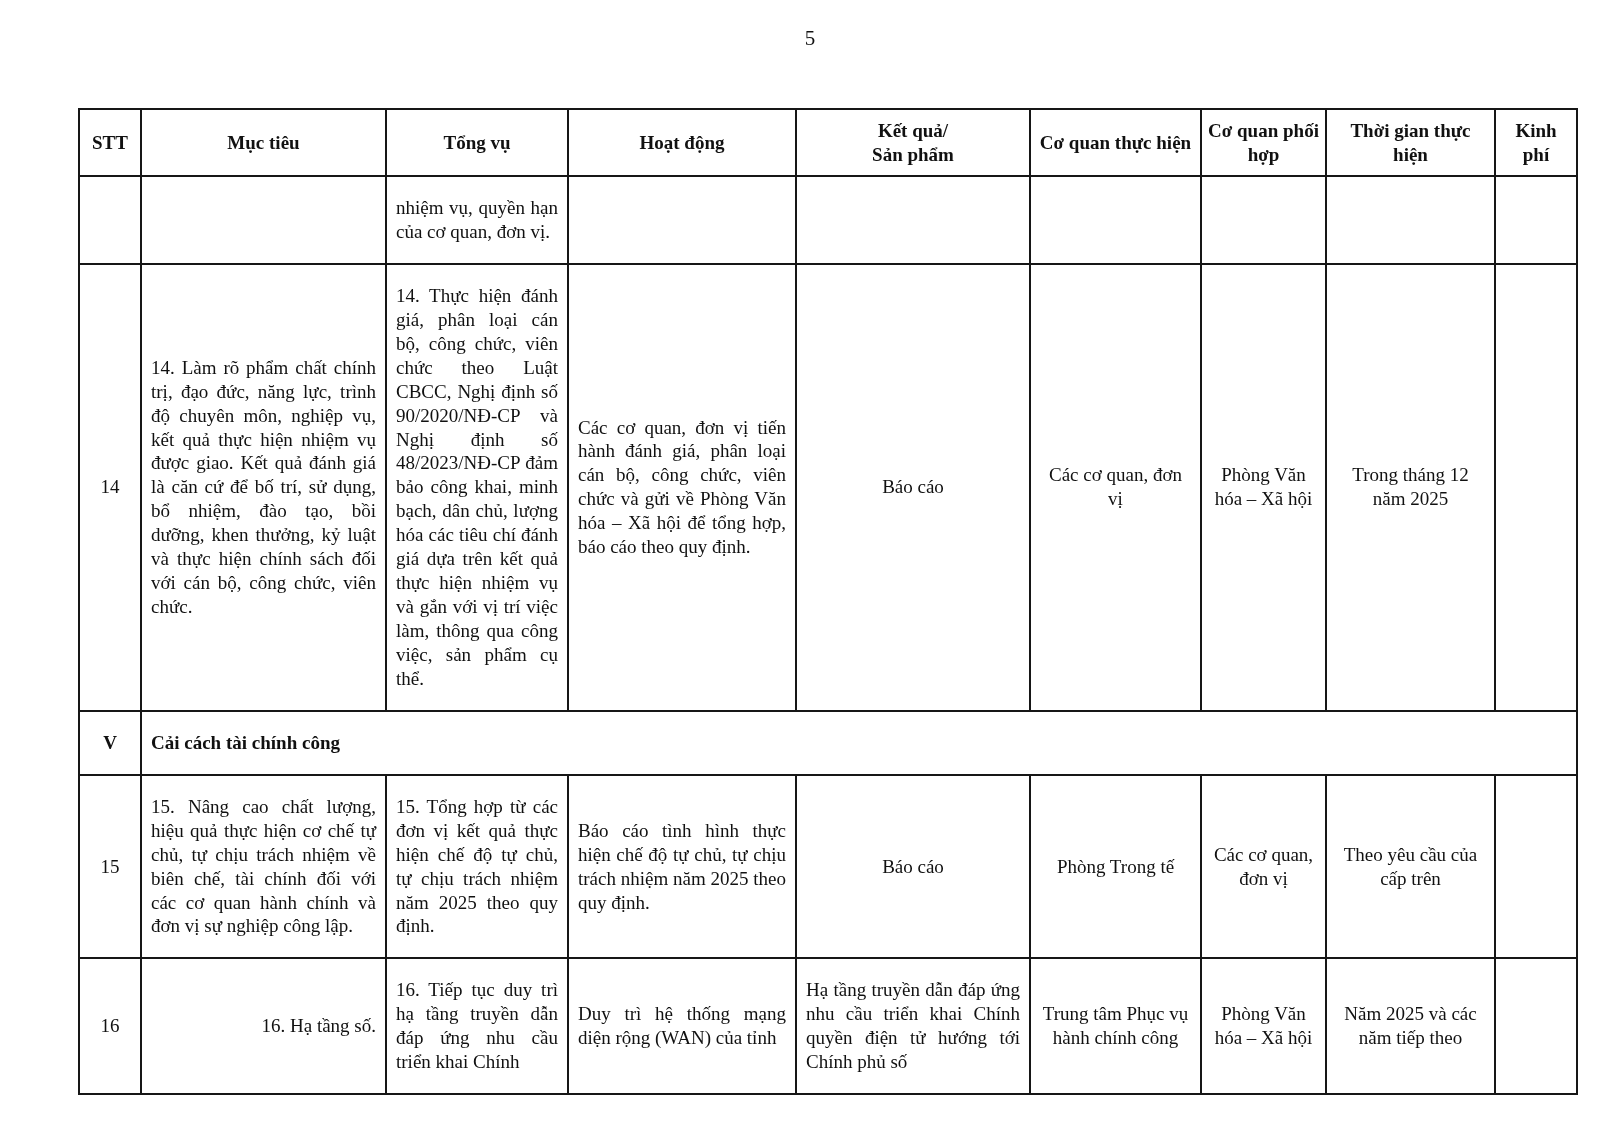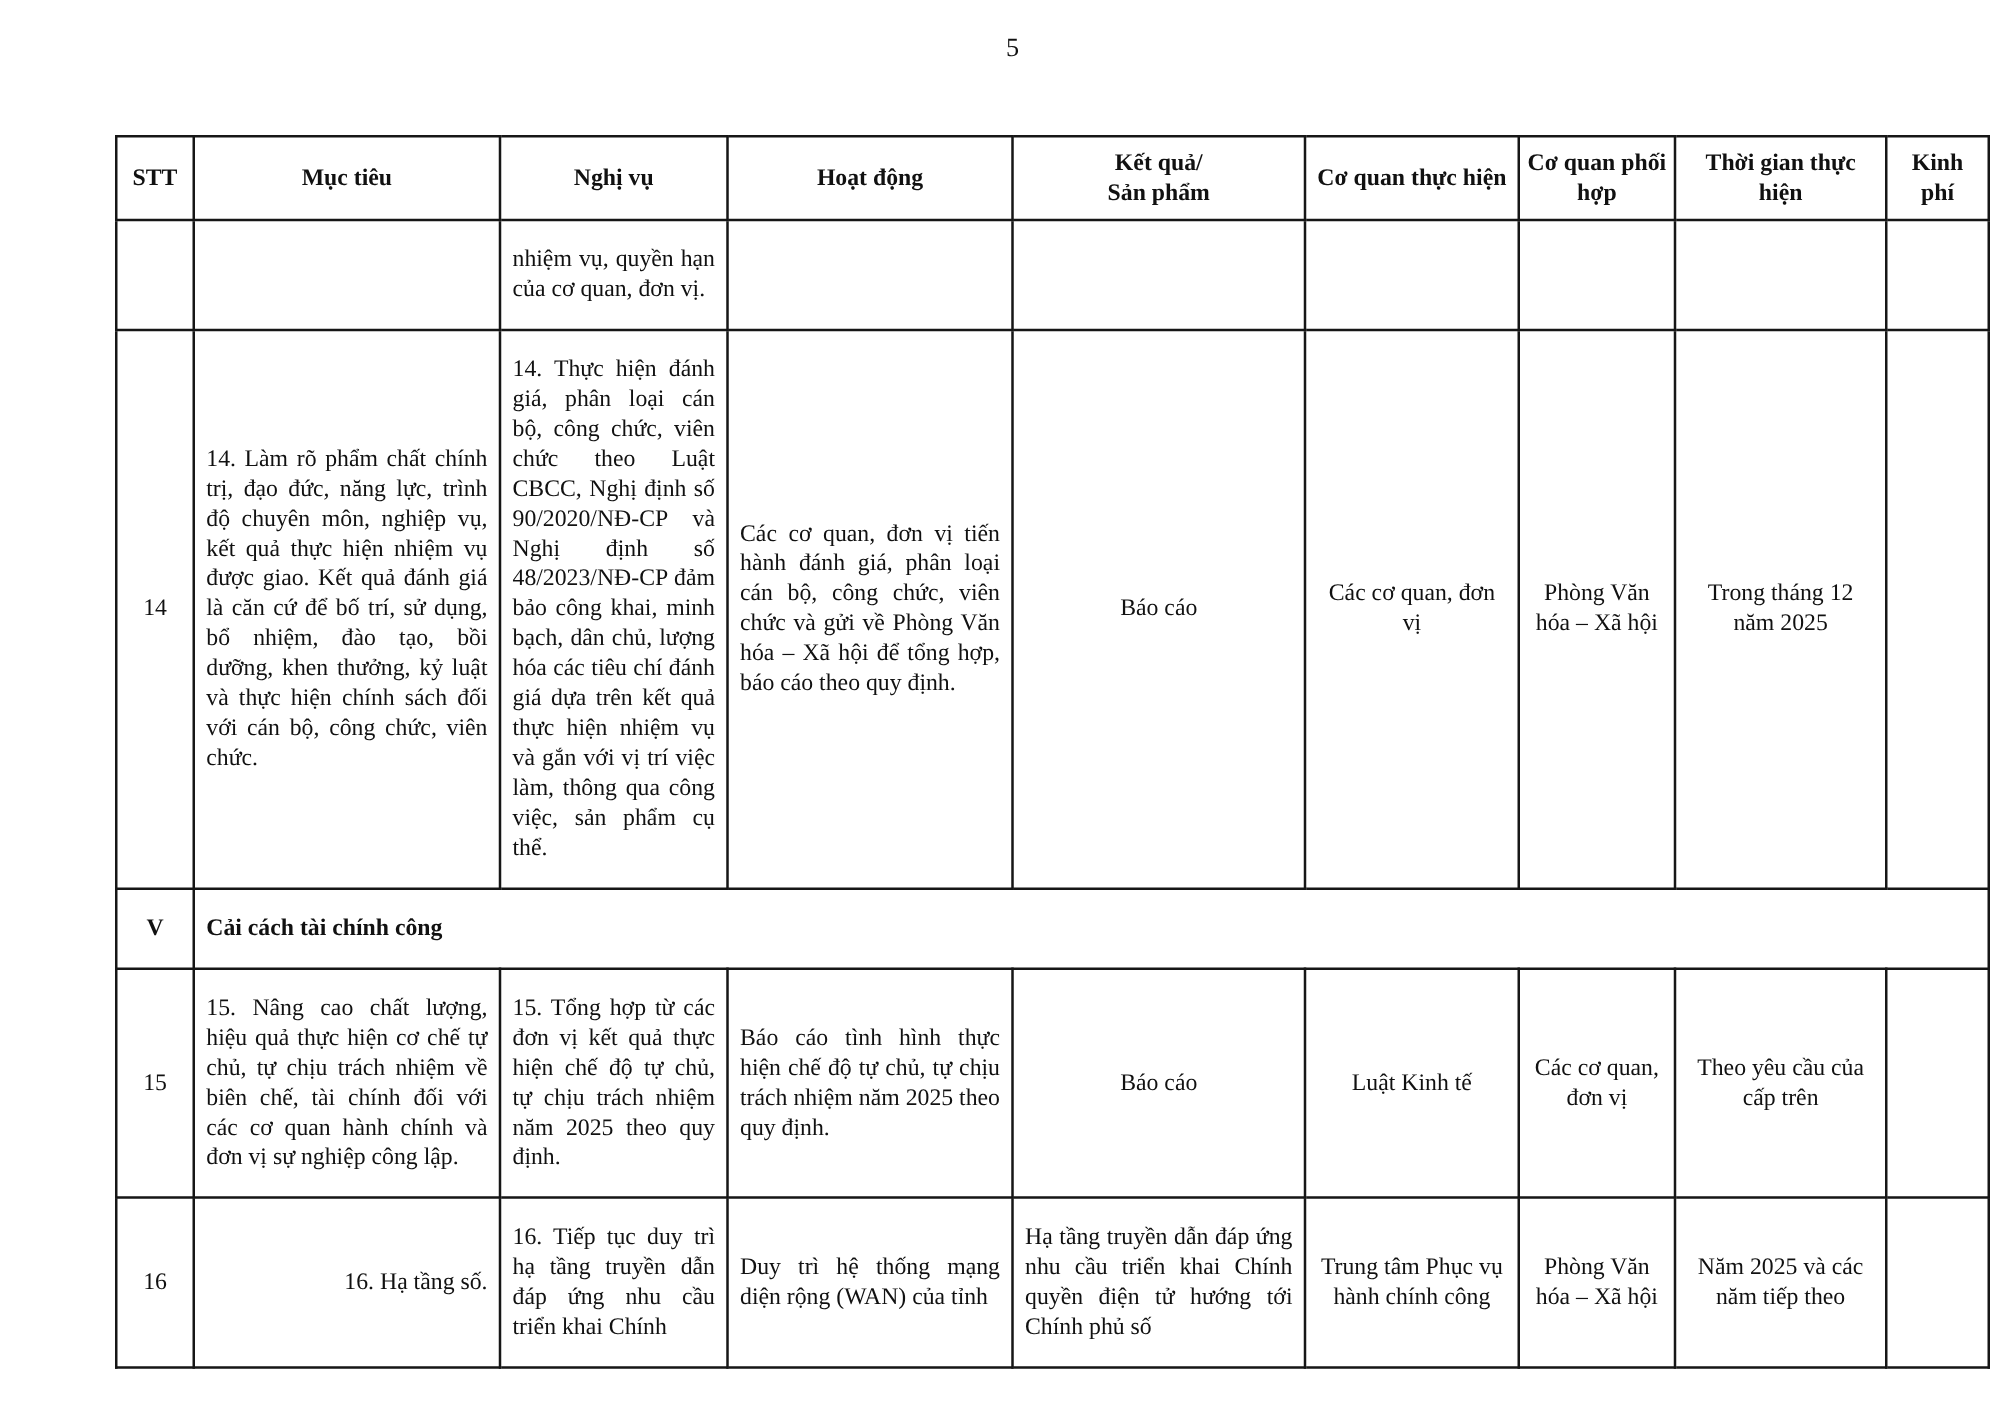--- a/index.html
+++ b/index.html
@@ -14,21 +14,21 @@
   .page-number {
     position: absolute;
     top: 26px;
     left: 0;
     width: 1620px;
     text-align: center;
     font-size: 21px;
   }
   table.plan {
     position: absolute;
-    left: 92px;
+    left: 78px;
     top: 108px;
     width: 1498px;
     border-collapse: collapse;
     table-layout: fixed;
     font-size: 19px;
     line-height: 1.26;
   }
   table.plan th, table.plan td {
     border: 2px solid #161616;
     vertical-align: middle;
@@ -74,21 +74,21 @@
     <col style="width:234px">
     <col style="width:171px">
     <col style="width:125px">
     <col style="width:169px">
     <col style="width:82px">
   </colgroup>
   <thead>
     <tr>
       <th>STT</th>
       <th>Mục tiêu</th>
-      <th>Nghị vụ</th>
+      <th>Tổng vụ</th>
       <th>Hoạt động</th>
       <th class="pre-line">Kết quả/
 Sản phẩm</th>
       <th>Cơ quan thực hiện</th>
       <th>Cơ quan phối hợp</th>
       <th>Thời gian thực hiện</th>
       <th>Kinh phí</th>
     </tr>
   </thead>
   <tbody>
@@ -117,21 +117,21 @@
     <tr class="row-section">
       <td class="section-stt">V</td>
       <td class="section-title" colspan="8">Cải cách tài chính công</td>
     </tr>
     <tr class="row-15">
       <td class="stt-cell">15</td>
       <td class="cell-justify">15. Nâng cao chất lượng, hiệu quả thực hiện cơ chế tự chủ, tự chịu trách nhiệm về biên chế, tài chính đối với các cơ quan hành chính và đơn vị sự nghiệp công lập.</td>
       <td class="cell-justify">15. Tổng hợp từ các đơn vị kết quả thực hiện chế độ tự chủ, tự chịu trách nhiệm năm 2025 theo quy định.</td>
       <td class="cell-justify">Báo cáo tình hình thực hiện chế độ tự chủ, tự chịu trách nhiệm năm 2025 theo quy định.</td>
       <td class="cell-center">Báo cáo</td>
-      <td class="cell-center">Luật Kinh tế</td>
+      <td class="cell-center">Phòng Trong tế</td>
       <td class="cell-center">Các cơ quan, đơn vị</td>
       <td class="cell-center">Theo yêu cầu của cấp trên</td>
       <td></td>
     </tr>
     <tr class="row-16">
       <td class="stt-cell">16</td>
       <td class="cell-left">16. Hạ tầng số.</td>
       <td class="cell-justify v-top">
         <div class="clip-4">16. Tiếp tục duy trì hạ tầng truyền dẫn đáp ứng nhu cầu triển khai Chính</div>
       </td>

